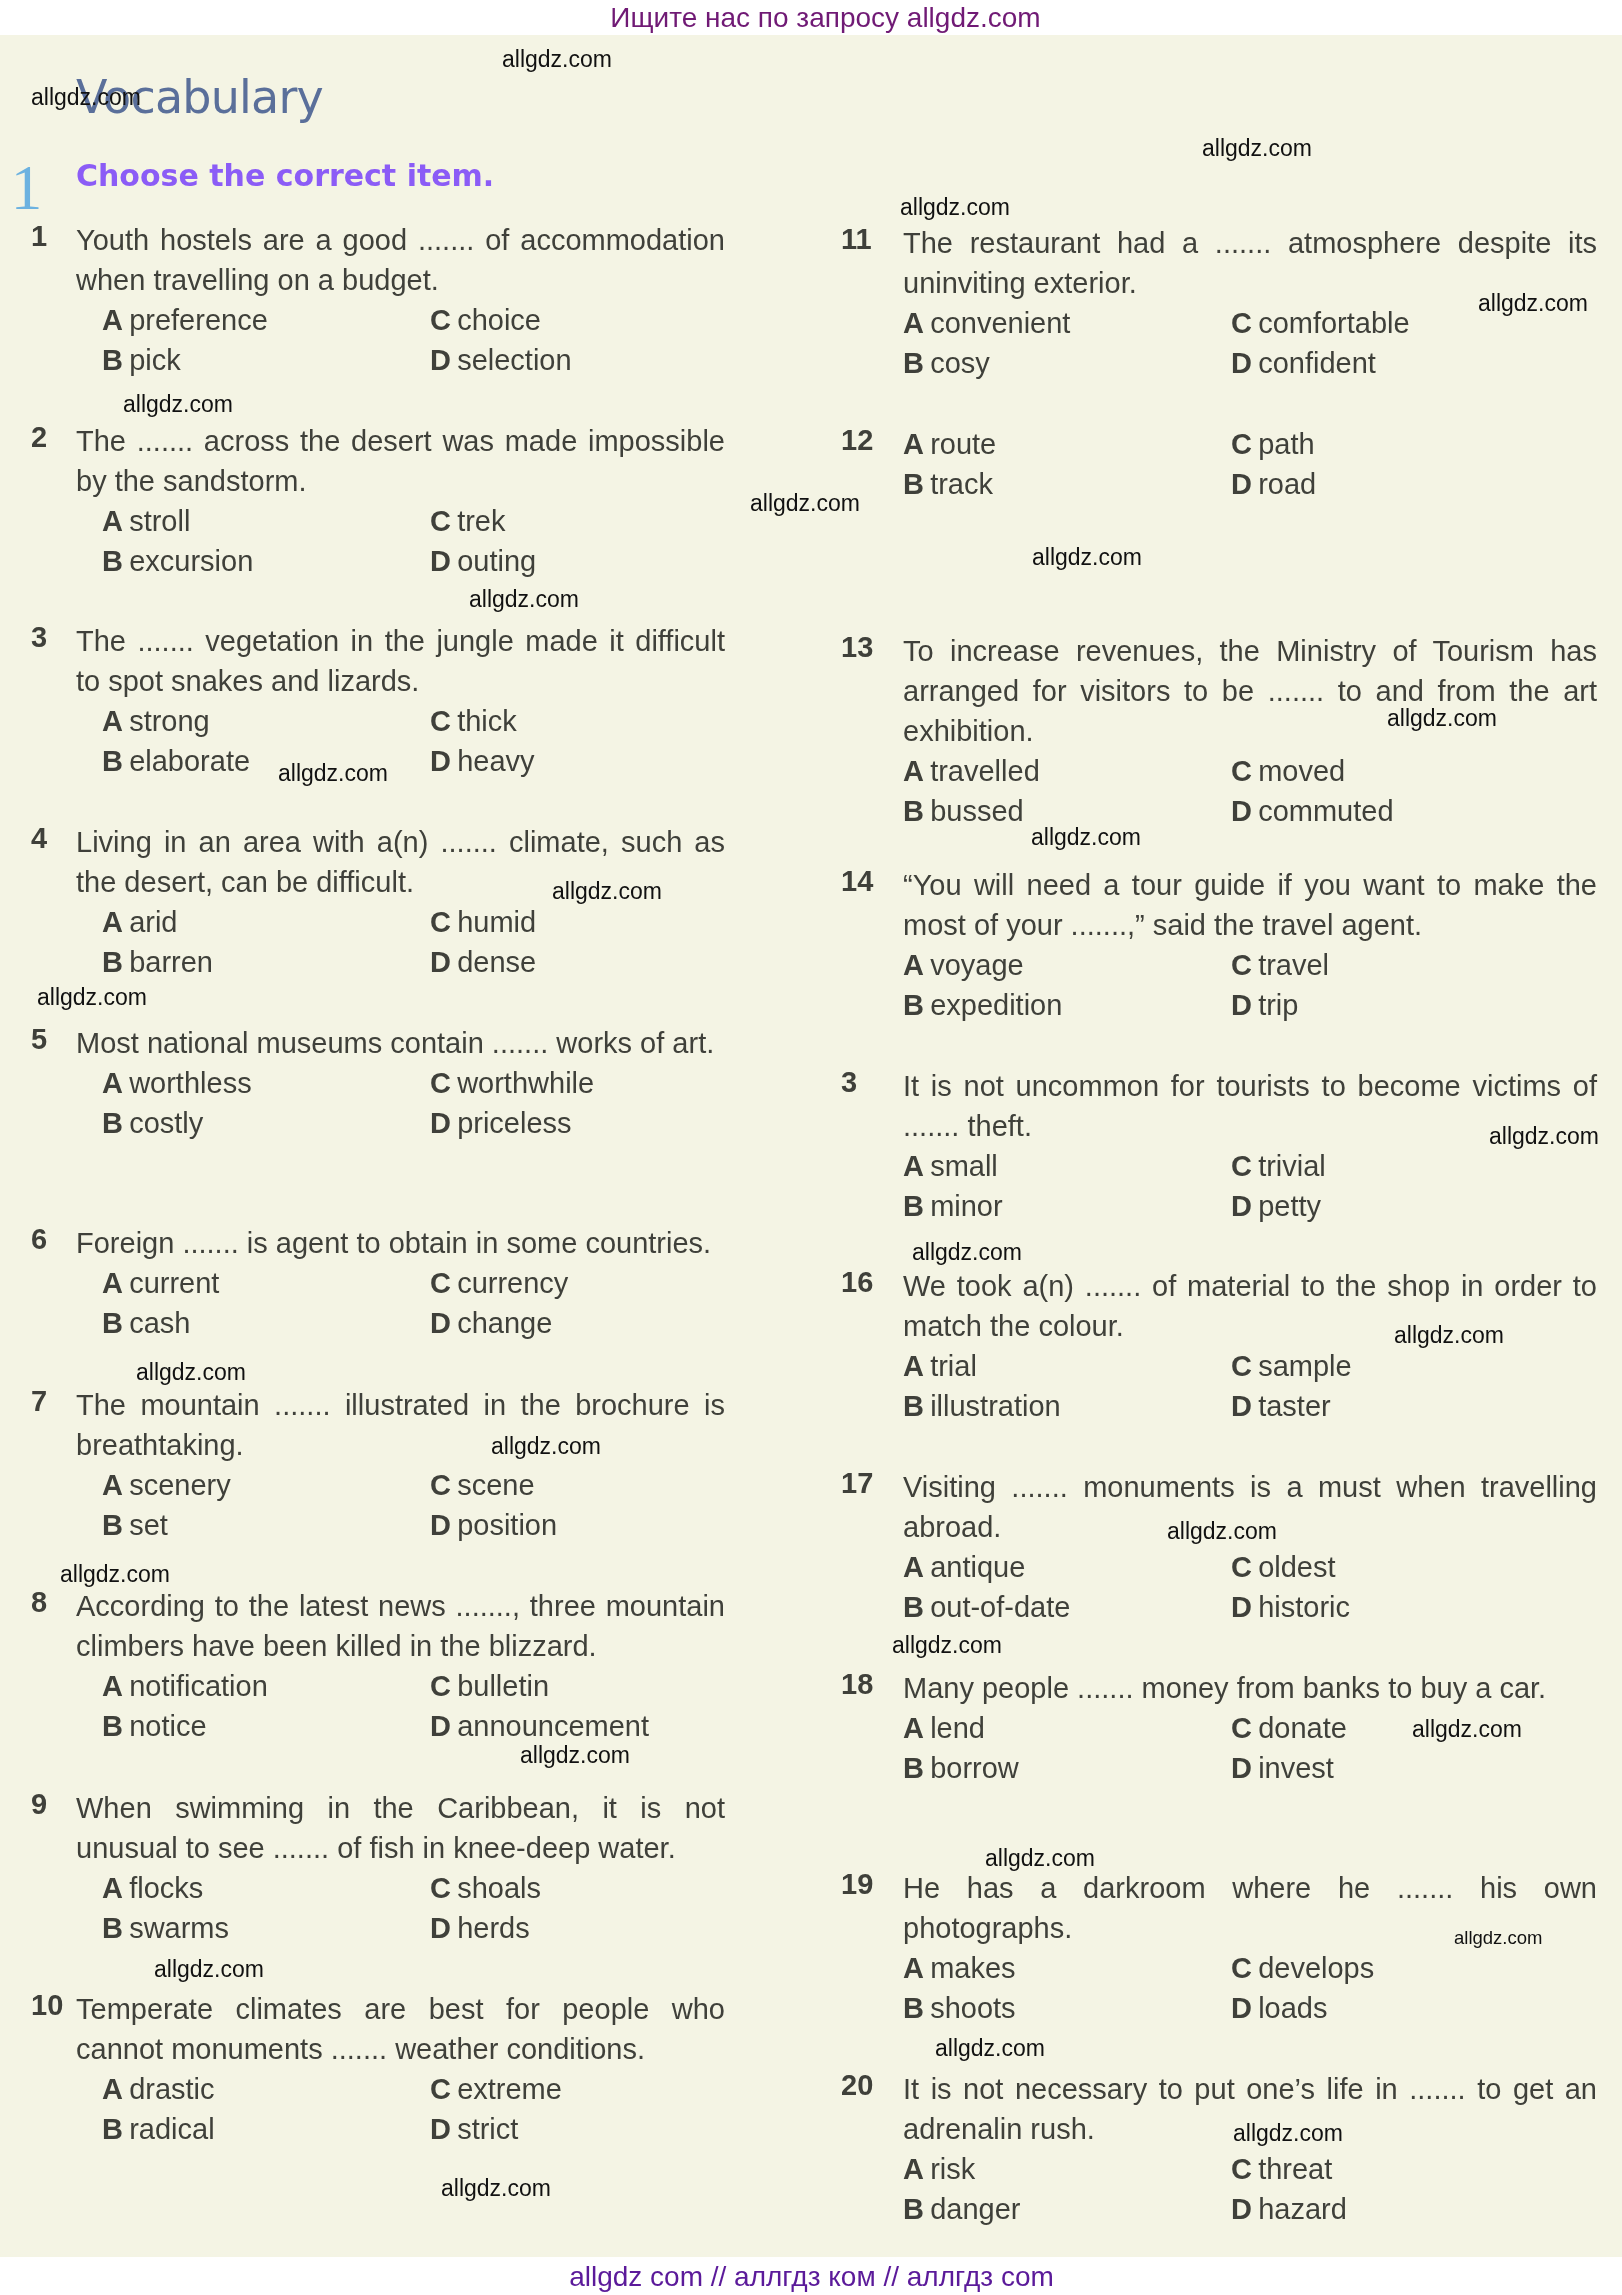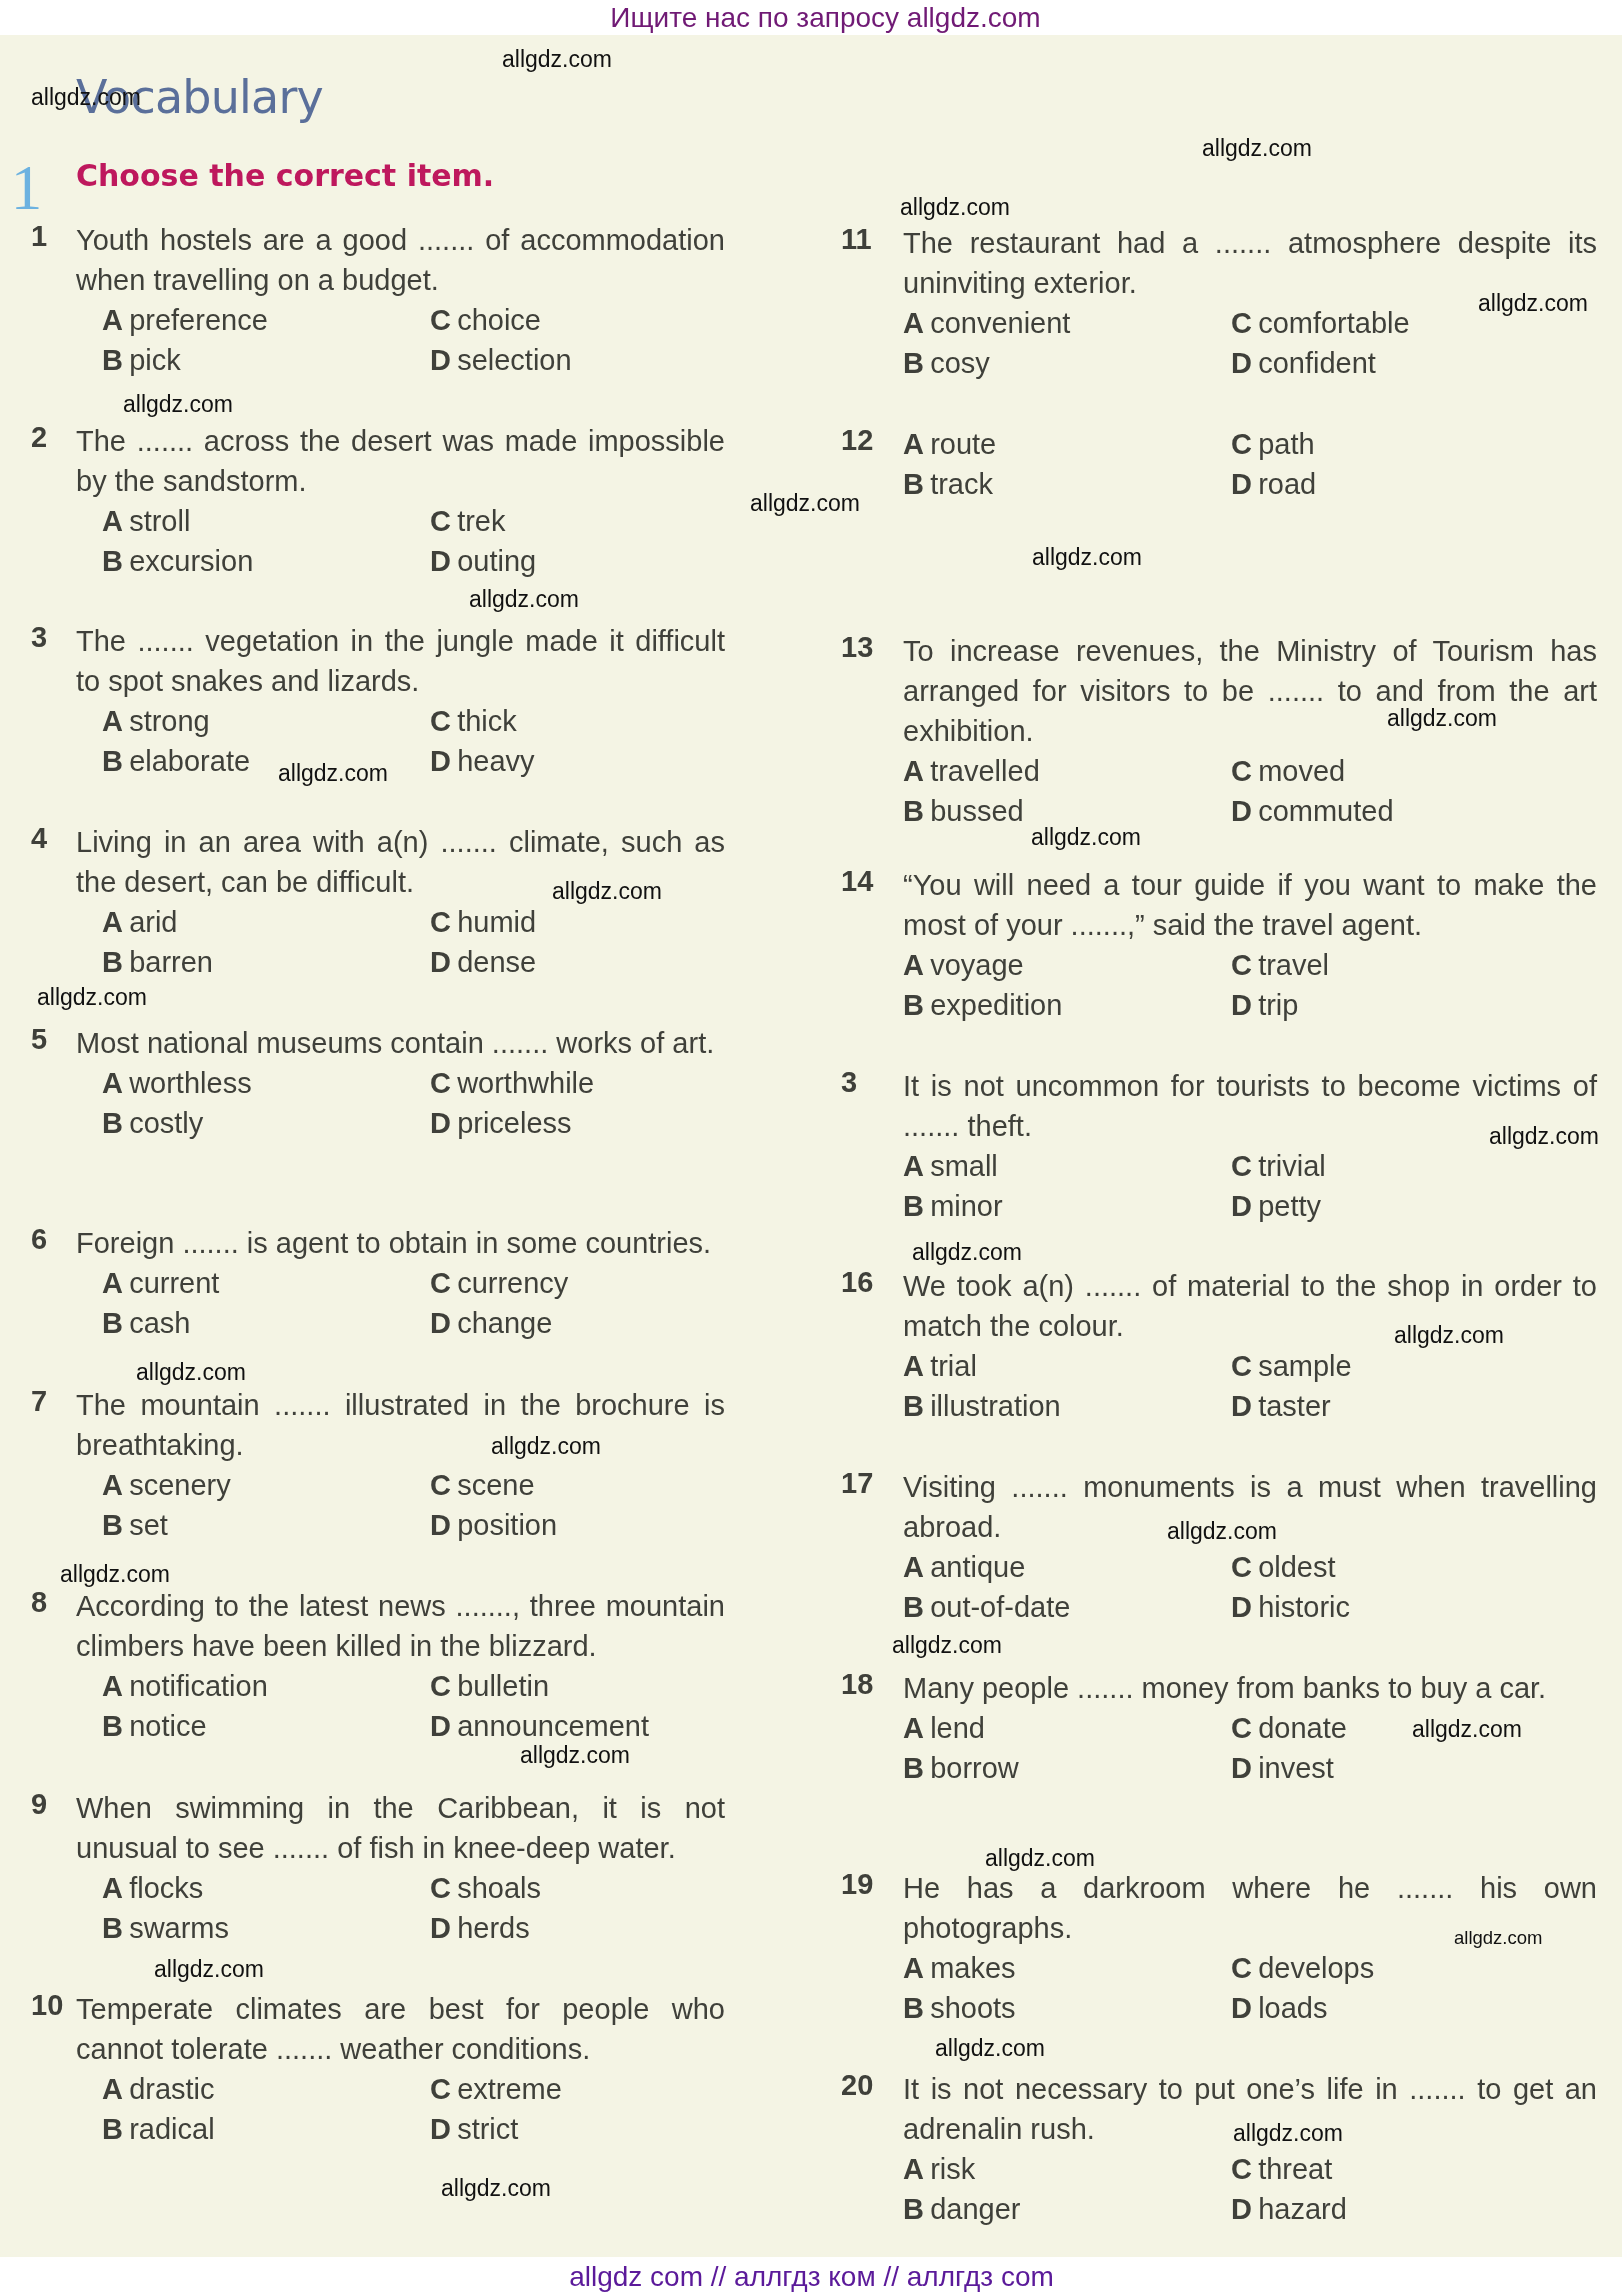--- a/index.html
+++ b/index.html
@@ -30,21 +30,21 @@
       font-size: 46px; color: #5a6f9a; letter-spacing: -0.8px;
       font-family: "DejaVu Sans", sans-serif; font-weight: normal; text-align: center;
     }
     .ex-number {
       position: absolute; left: 10.8px; top: 122px;
       font-size: 63px; color: #6cb2e0; font-family: "Liberation Serif", serif;
       line-height: 62px;
     }
     .ex-instruction {
       position: absolute; left: 76px; top: 123px;
-      font-size: 30px; color: #be185d; font-weight: bold;
+      font-size: 30px; color: #8b5cf6; font-weight: bold;
       font-family: "DejaVu Sans", sans-serif;
     }
     .question {
       position: absolute; width: 694px; color: #3f403a;
       font-family: "Liberation Sans", sans-serif; font-size: 29px;
     }
     .question .qnum {
       position: absolute; left: 0; top: 0; font-weight: bold; font-size: 29px;
       width: 46px;
     }
@@ -172,21 +172,21 @@
       <div class="opts">
         <div class="opt"><span class="letter">A</span><span>flocks</span></div>
         <div class="opt"><span class="letter">C</span><span>shoals</span></div>
         <div class="opt"><span class="letter">B</span><span>swarms</span></div>
         <div class="opt"><span class="letter">D</span><span>herds</span></div>
       </div>
     </div>
 
     <div class="question" style="top:1954px">
       <span class="qnum">10</span>
-      <div class="qtext">Temperate climates are best for people who cannot tolerate ....... weather conditions.</div>
+      <div class="qtext">Temperate climates are best for people who cannot monuments ....... weather conditions.</div>
       <div class="opts">
         <div class="opt"><span class="letter">A</span><span>drastic</span></div>
         <div class="opt"><span class="letter">C</span><span>extreme</span></div>
         <div class="opt"><span class="letter">B</span><span>radical</span></div>
         <div class="opt"><span class="letter">D</span><span>strict</span></div>
       </div>
     </div>
   </div>
 
   <div class="right-col">

